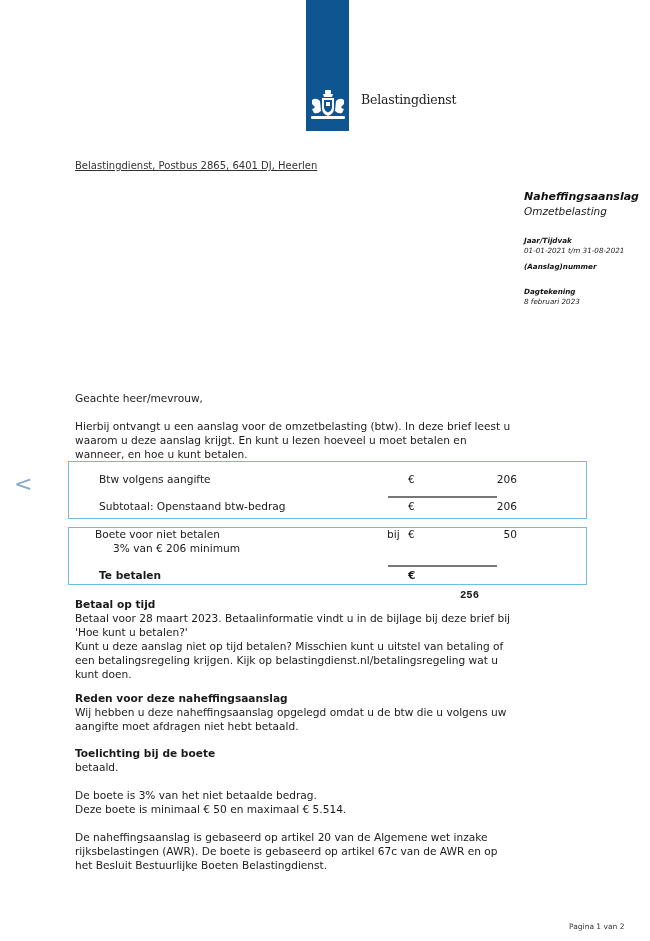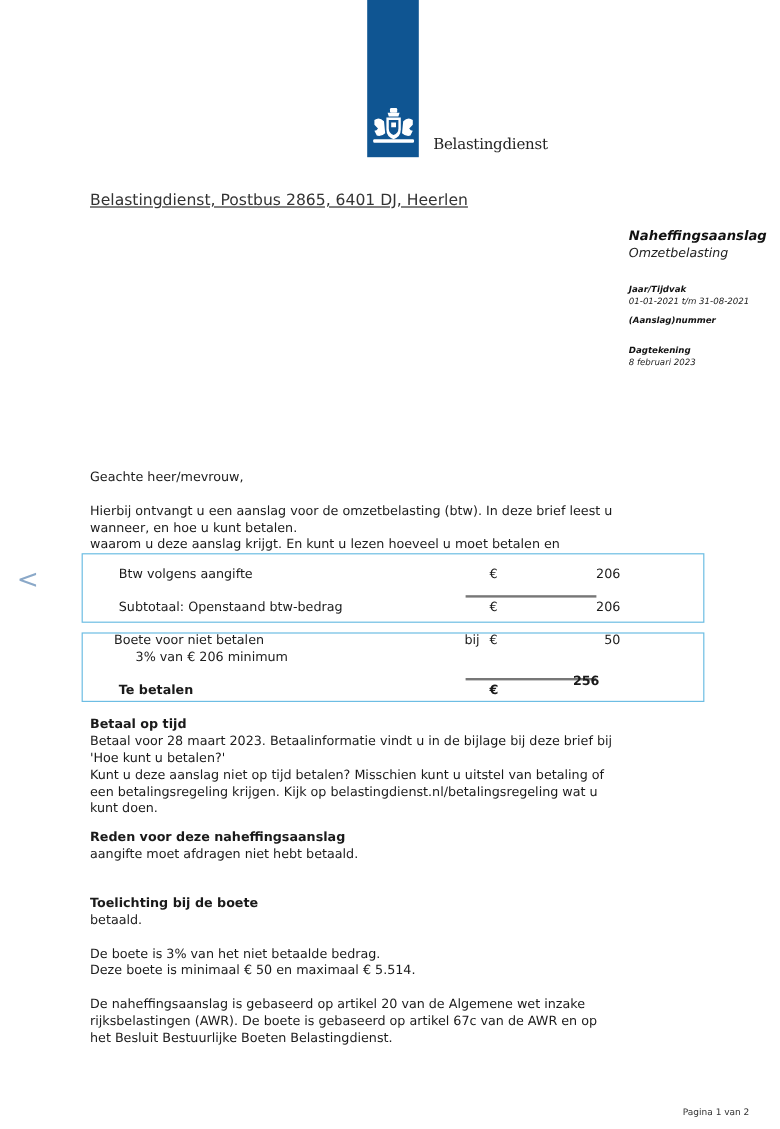--- a/index.html
+++ b/index.html
@@ -1,22 +1,22 @@
 <!DOCTYPE html>
 <html><head>
 <meta charset="utf-8">
 <style>
   html, body { margin:0; padding:0; background:#ffffff; }
   body { width:650px; height:941px; position:relative; overflow:hidden;
          font-family:"DejaVu Sans", sans-serif; color:#1a1a1a; }
   .abs { position:absolute; }
   .logo-bar { left:306px; top:0; width:43px; height:131px; background:#0f5592; }
   .logo-emblem { left:308px; top:88px; width:40px; height:36px; }
-  .logo-text { left:361px; top:92px; font-family:"DejaVu Serif", serif; font-size:12.5px; color:#222; letter-spacing:-0.2px;margin-top:20px; }
-  .return-addr { left:75px; top:160px; font-size:13px; color:#333; text-decoration:underline; }
+  .logo-text { left:361px; top:92px; font-family:"DejaVu Serif", serif; font-size:12.5px; color:#222; letter-spacing:-0.2px; }
+  .return-addr { left:75px; top:160px; font-size:10px; color:#333; text-decoration:underline; }
   .side { left:524px; top:190px; width:125px;font-style:italic; }
   .side-title { font-size:11px; font-weight:bold; color:#111; line-height:14px; }
   .side-sub { font-size:10.5px; color:#222; line-height:14px; }
   .side-label { font-size:7.2px; font-weight:bold; color:#111; line-height:10px; }
   .side-value { font-size:7.2px; color:#222; line-height:10px; }
   .body-text { left:75px; width:440px; font-size:10.6px; line-height:14px; color:#1a1a1a; }
   .body-text p { margin:0; }
   .h { font-weight:bold; }
   .box { border:1.5px solid #6dbde3; }
   .box1 { left:68px; top:461px; width:517px; height:56px; }
@@ -55,22 +55,22 @@
   <div style="height:6px"></div>
   <div class="side-label">(Aanslag)nummer</div>
   <div style="height:15px"></div>
   <div class="side-label">Dagtekening</div>
   <div class="side-value">8 februari 2023</div>
 </div>
 
 <div class="abs body-text" style="top:391px;">Geachte heer/mevrouw,</div>
 <div class="abs body-text" style="top:419px;">
   <p>Hierbij ontvangt u een aanslag voor de omzetbelasting (btw). In deze brief leest u</p>
+  <p>waarom u deze aanslag krijgt. En kunt u lezen hoeveel u moet betalen en</p>
   <p>wanneer, en hoe u kunt betalen.</p>
-  <p>waarom u deze aanslag krijgt. En kunt u lezen hoeveel u moet betalen en</p>
 </div>
 
 <div class="abs back-arrow">&lt;</div>
 
 <div class="abs box box1"></div>
 <div class="row" style="left:79px; top:473px;">Btw volgens aangifte</div>
 <div class="row" style="left:388px; top:473px;">€</div>
 <div class="row" style="left:440px; top:473px; width:57px; text-align:right;">206</div>
 <div class="line" style="left:388px; top:496px; width:109px;"></div>
 <div class="row" style="left:79px; top:500px;">Subtotaal: Openstaand btw-bedrag</div>
@@ -79,33 +79,34 @@
 
 <div class="abs box box2"></div>
 <div class="row" style="left:75px; top:528px;">Boete voor niet betalen</div>
 <div class="row" style="left:93px; top:542px;text-align:center;">3% van € 206 minimum</div>
 <div class="row" style="left:367px; top:528px;">bij</div>
 <div class="row" style="left:388px; top:528px;">€</div>
 <div class="row" style="left:440px; top:528px; width:57px; text-align:right;">50</div>
 <div class="line" style="left:388px; top:565px; width:109px;"></div>
 <div class="row" style="left:79px; top:569px; font-weight:bold;">Te betalen</div>
 <div class="row" style="left:388px; top:569px; font-weight:bold;">€</div>
-<div class="row" style="left:440px; top:562px; width:57px; text-align:center; font-weight:bold;">256</div>
+<div class="row" style="left:440px; top:589px; width:57px; text-align:left; font-weight:bold;font-family:Liberation Mono, monospace;">256</div>
 
 <div class="abs body-text" style="top:597px;">
   <p class="h">Betaal op tijd</p>
   <p>Betaal voor 28 maart 2023. Betaalinformatie vindt u in de bijlage bij deze brief bij</p>
   <p>'Hoe kunt u betalen?'</p>
   <p>Kunt u deze aanslag niet op tijd betalen? Misschien kunt u uitstel van betaling of</p>
   <p>een betalingsregeling krijgen. Kijk op belastingdienst.nl/betalingsregeling wat u</p>
   <p>kunt doen.</p>
 </div>
 
 <div class="abs body-text" style="top:691px;">
   <p class="h">Reden voor deze naheffingsaanslag</p>
+  <p>Wij hebben u deze naheffingsaanslag opgelegd omdat u de btw die u volgens uw</p>
   <p>aangifte moet afdragen niet hebt betaald.</p>
 </div>
 
 <div class="abs body-text" style="top:746px;">
   <p class="h">Toelichting bij de boete</p>
   <p>betaald.</p>
   <div style="height:14px"></div>
   <p>De boete is 3% van het niet betaalde bedrag.</p>
   <p>Deze boete is minimaal € 50 en maximaal € 5.514.</p>
   <div style="height:14px"></div>

